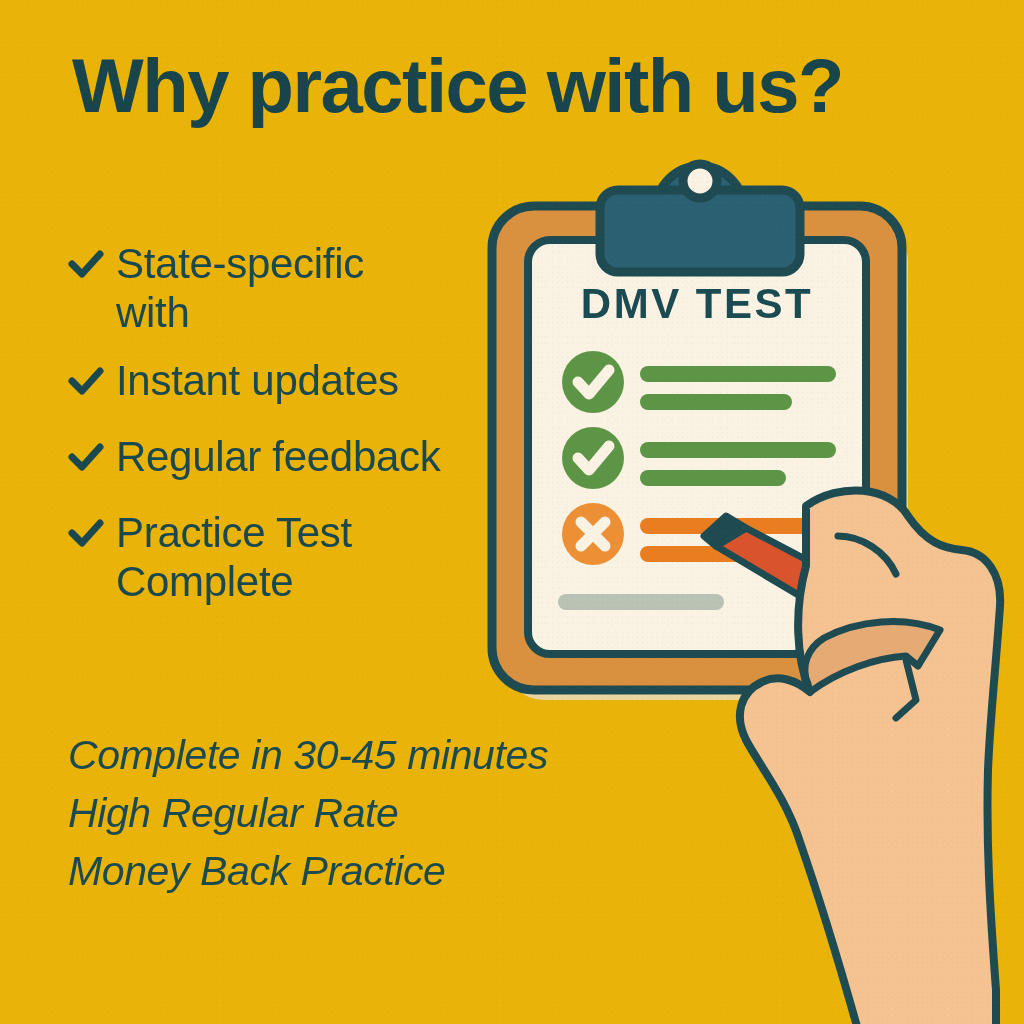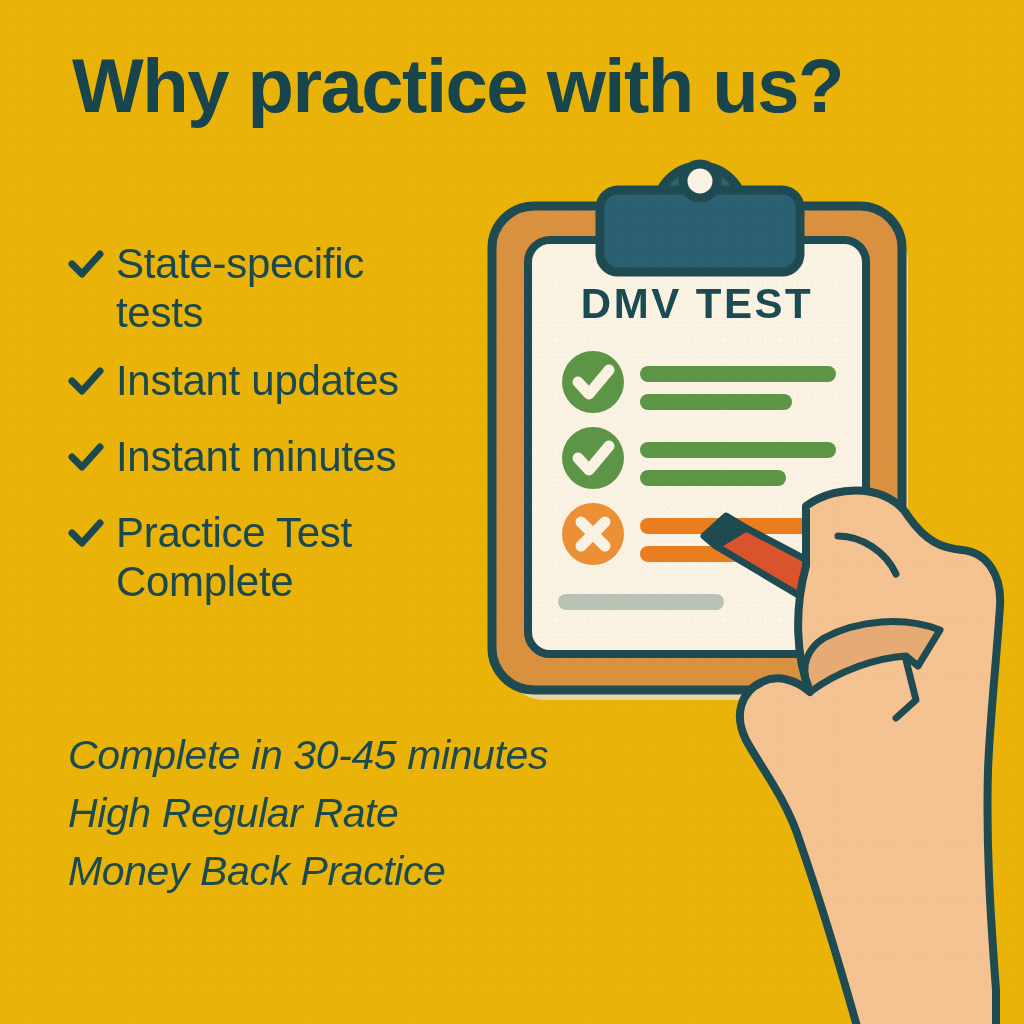--- a/index.html
+++ b/index.html
@@ -132,39 +132,39 @@
 
   <div id="bullets">
 
     <div class="bullet">
       <span class="tick">
         <svg width="36" height="30" viewBox="0 0 36 30">
           <path d="M4 14 L14 24 L32 4" fill="none" stroke="#19484e" stroke-width="7" stroke-linecap="round" stroke-linejoin="round"></path>
         </svg>
       </span>
       <span class="btext">State-specific
-tests</span>
+with</span>
     </div>
 
     <div class="bullet">
       <span class="tick">
         <svg width="36" height="30" viewBox="0 0 36 30">
           <path d="M4 14 L14 24 L32 4" fill="none" stroke="#19484e" stroke-width="7" stroke-linecap="round" stroke-linejoin="round"></path>
         </svg>
       </span>
       <span class="btext">Instant updates</span>
     </div>
 
     <div class="bullet">
       <span class="tick">
         <svg width="36" height="30" viewBox="0 0 36 30">
           <path d="M4 14 L14 24 L32 4" fill="none" stroke="#19484e" stroke-width="7" stroke-linecap="round" stroke-linejoin="round"></path>
         </svg>
       </span>
-      <span class="btext">Instant minutes</span>
+      <span class="btext">Regular feedback</span>
     </div>
 
     <div class="bullet">
       <span class="tick">
         <svg width="36" height="30" viewBox="0 0 36 30">
           <path d="M4 14 L14 24 L32 4" fill="none" stroke="#19484e" stroke-width="7" stroke-linecap="round" stroke-linejoin="round"></path>
         </svg>
       </span>
       <span class="btext">Practice Test
 Complete</span>

